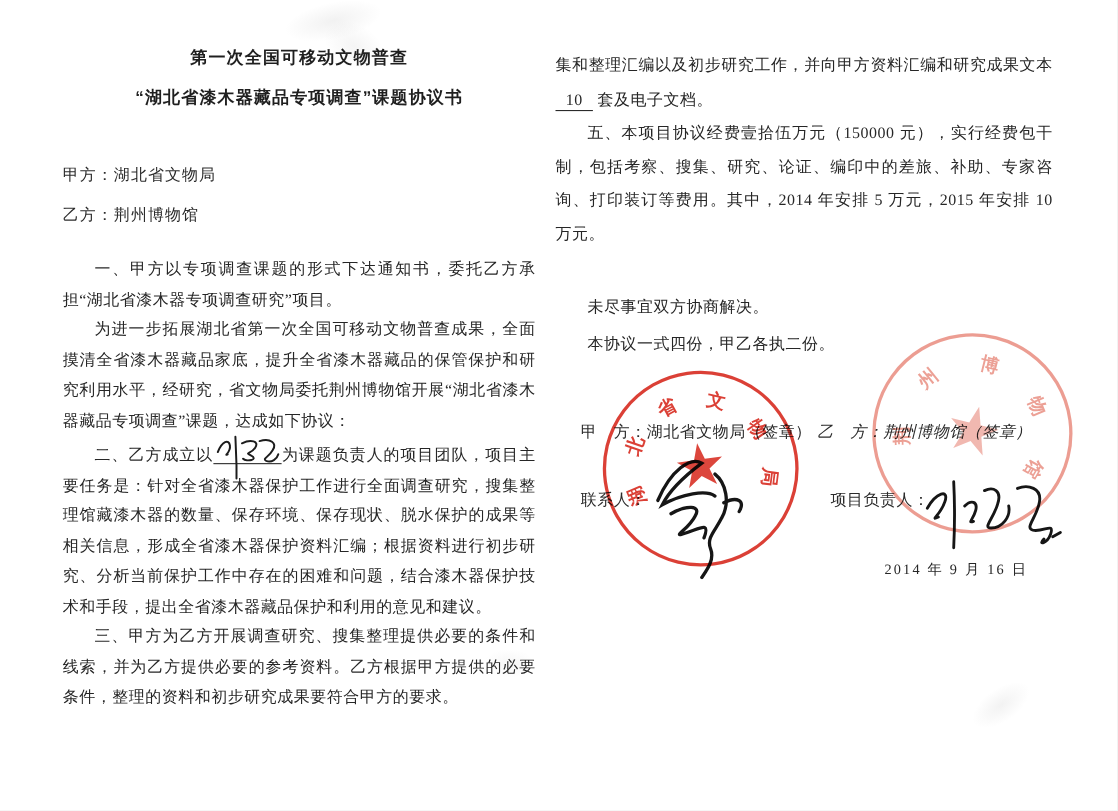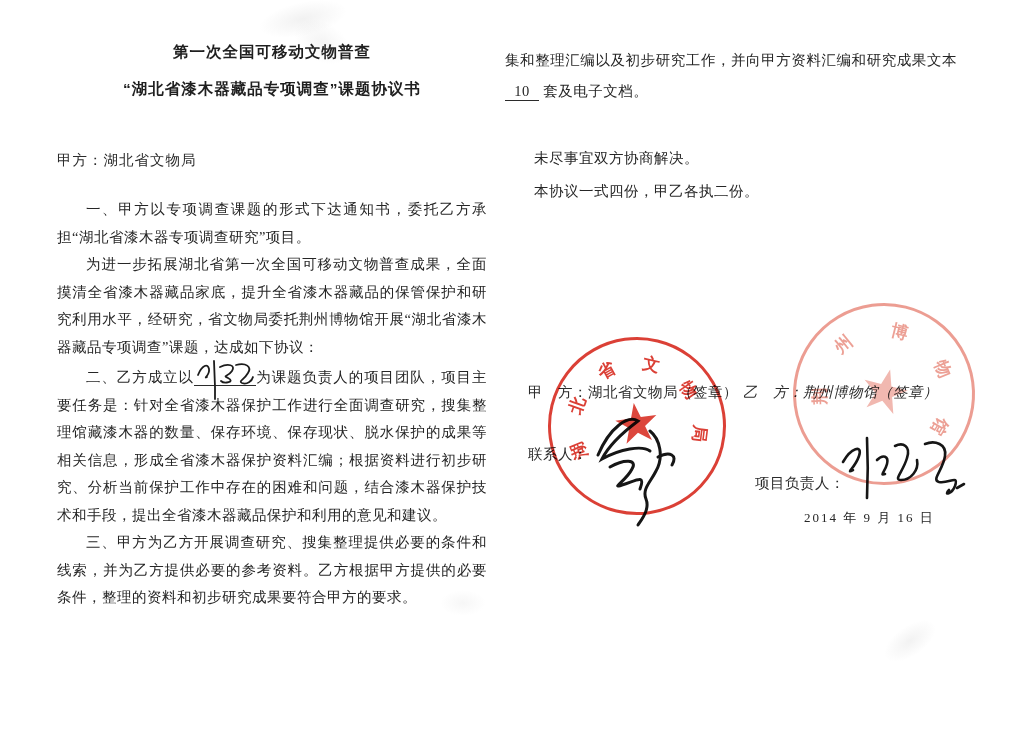--- a/index.html
+++ b/index.html
@@ -44,21 +44,21 @@
   }
   .r-indent{text-indent:2em;}
   .closing{margin-top:37px;}
   .closing2{margin-top:2px;}
   
   .sig-row1{position:absolute;left:0;top:338px;width:460px;font-size:14.5px;letter-spacing:0.5px;}
   .sig-a-label{position:absolute;left:23px;top:0;white-space:nowrap;}
   .sig-b-label{position:absolute;left:238px;top:0;white-space:nowrap;font-style:italic;}
   .sig-row2{position:absolute;left:0;top:400px;width:460px;font-size:14.5px;letter-spacing:0.5px;}
   .contact-label{position:absolute;left:23px;top:0;white-space:nowrap;}
-  .lead-label{position:absolute;left:250px;top:0;white-space:nowrap;margin-top:29px;}
+  .lead-label{position:absolute;left:250px;top:0;white-space:nowrap;}
   .date-line{position:absolute;left:278px;top:458px;font-size:13px;letter-spacing:2px;white-space:nowrap;margin-left:21px;}
   
   .seal{
     position:absolute;border-radius:50%;
     mix-blend-mode:multiply;pointer-events:none;
   }
   .seal-a{
     left:43px;top:292px;width:172px;height:172px;
     border:3.5px solid rgba(214,38,26,0.88);
     transform:rotate(-8deg);
@@ -95,39 +95,41 @@
 <body>
 
 <div class="scan">
 
   <div class="page-left">
     <p class="doc-title">第一次全国可移动文物普查</p>
     <p class="doc-title">“湖北省漆木器藏品专项调查”课题协议书</p>
 
     <div class="party-block">
       <p class="party-line">甲方：湖北省文物局</p>
+      <p class="party-line">乙方：荆州博物馆</p>
     </div>
 
     <div class="body-block">
       <p class="body-par">一、甲方以专项调查课题的形式下达通知书，委托乙方承担“湖北省漆木器专项调查研究”项目。</p>
       <p class="body-par">为进一步拓展湖北省第一次全国可移动文物普查成果，全面摸清全省漆木器藏品家底，提升全省漆木器藏品的保管保护和研究利用水平，经研究，省文物局委托荆州博物馆开展“湖北省漆木器藏品专项调查”课题，达成如下协议：</p>
       <p class="body-par"><span>二、乙方成立以</span><span class="inline-sign"><svg width="62" height="34" viewBox="0 0 62 34">
               <g fill="none" stroke="#1c1c1c" stroke-width="1.8" stroke-linecap="round">
                 <path d="M4,18 C8,8 14,6 15,12 C16,18 9,22 13,20"></path>
                 <path d="M20,4 L21,30 L21,42"></path>
                 <path d="M26,10 C34,6 42,8 38,14 C34,20 28,18 34,21 C42,25 30,27 27,24"></path>
                 <path d="M42,8 C52,5 58,10 54,16 C50,23 44,24 48,26 C53,28 58,24 59,20"></path>
               </g>
             </svg></span><span>为课题负责人的项目团队，项目主要任务是：针对全省漆木器保护工作进行全面调查研究，搜集整理馆藏漆木器的数量、保存环境、保存现状、脱水保护的成果等相关信息，形成全省漆木器保护资料汇编；根据资料进行初步研究、分析当前保护工作中存在的困难和问题，结合漆木器保护技术和手段，提出全省漆木器藏品保护和利用的意见和建议。</span></p>
       <p class="body-par">三、甲方为乙方开展调查研究、搜集整理提供必要的条件和线索，并为乙方提供必要的参考资料。乙方根据甲方提供的必要条件，整理的资料和初步研究成果要符合甲方的要求。</p>
     </div>
   </div>
 
   <div class="page-right">
     <p class="r-par"><span>集和整理汇编以及初步研究工作，并向甲方资料汇编和研究成果文本</span> <span class="blank blank-copies">10</span> <span>套及电子文档。</span></p>
+    <p class="r-par r-indent">五、本项目协议经费壹拾伍万元（150000 元），实行经费包干制，包括考察、搜集、研究、论证、编印中的差旅、补助、专家咨询、打印装订等费用。其中，2014 年安排 5 万元，2015 年安排 10 万元。</p>
 
     <p class="r-par r-indent closing">未尽事宜双方协商解决。</p>
     <p class="r-par r-indent closing2">本协议一式四份，甲乙各执二份。</p>
 
     <div class="sig-row1">
       <span class="sig-a-label">甲　方：湖北省文物局（签章）</span>
       <span class="sig-b-label">乙　方：荆州博物馆（签章）</span>
     </div>
     <div class="sig-row2">
       <span class="contact-label">联系人：</span>

